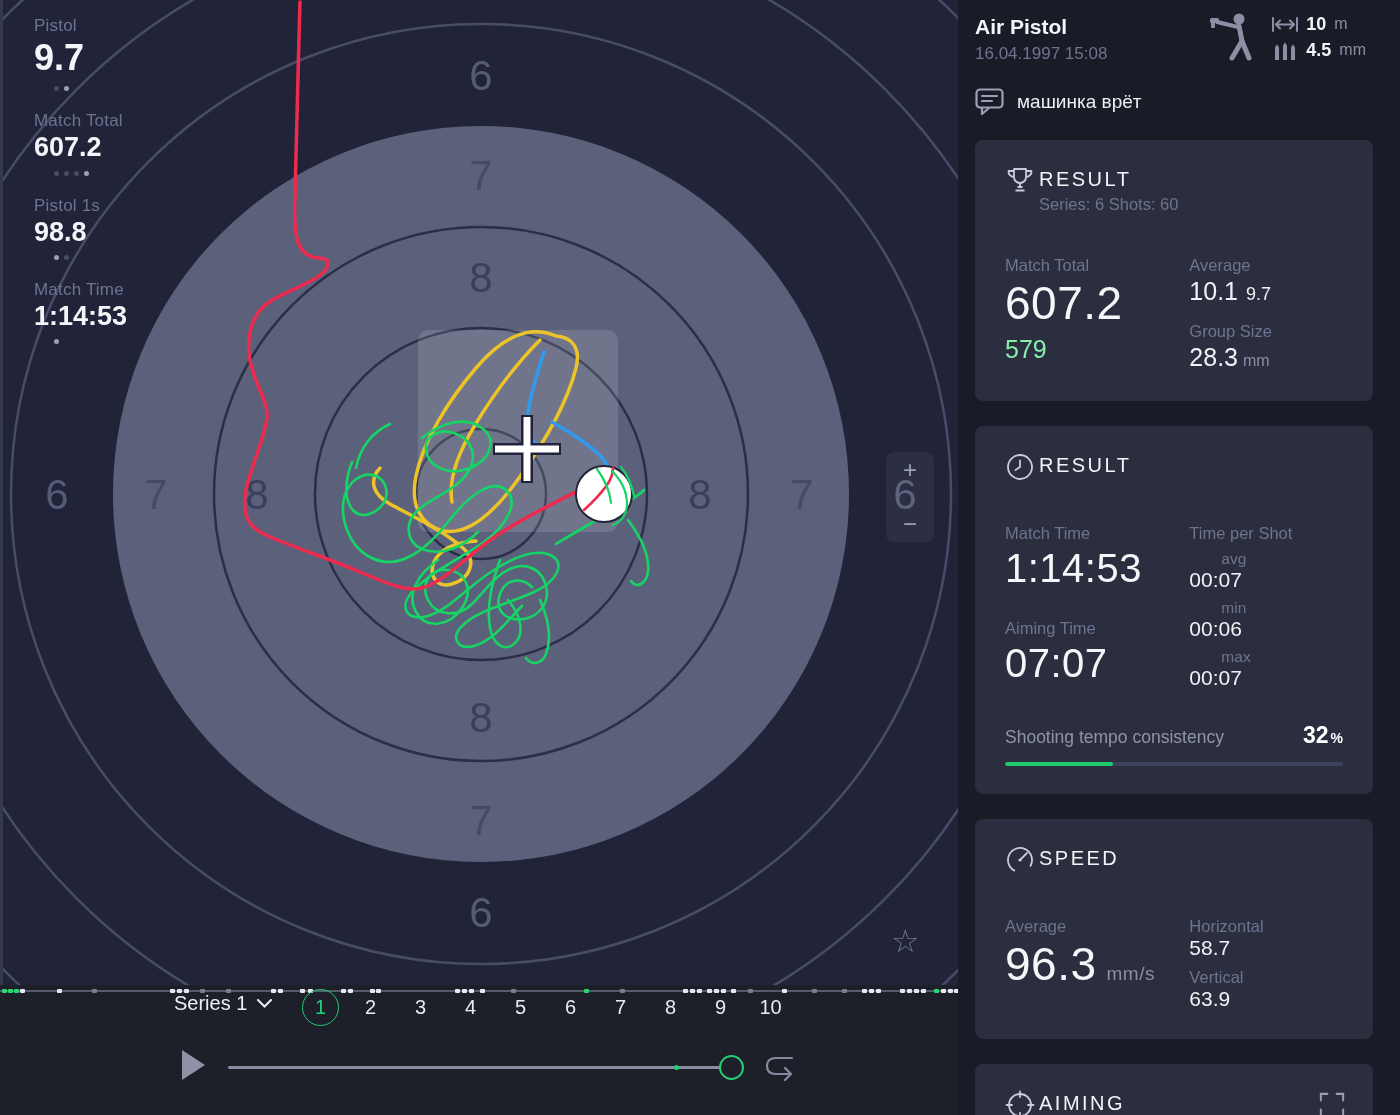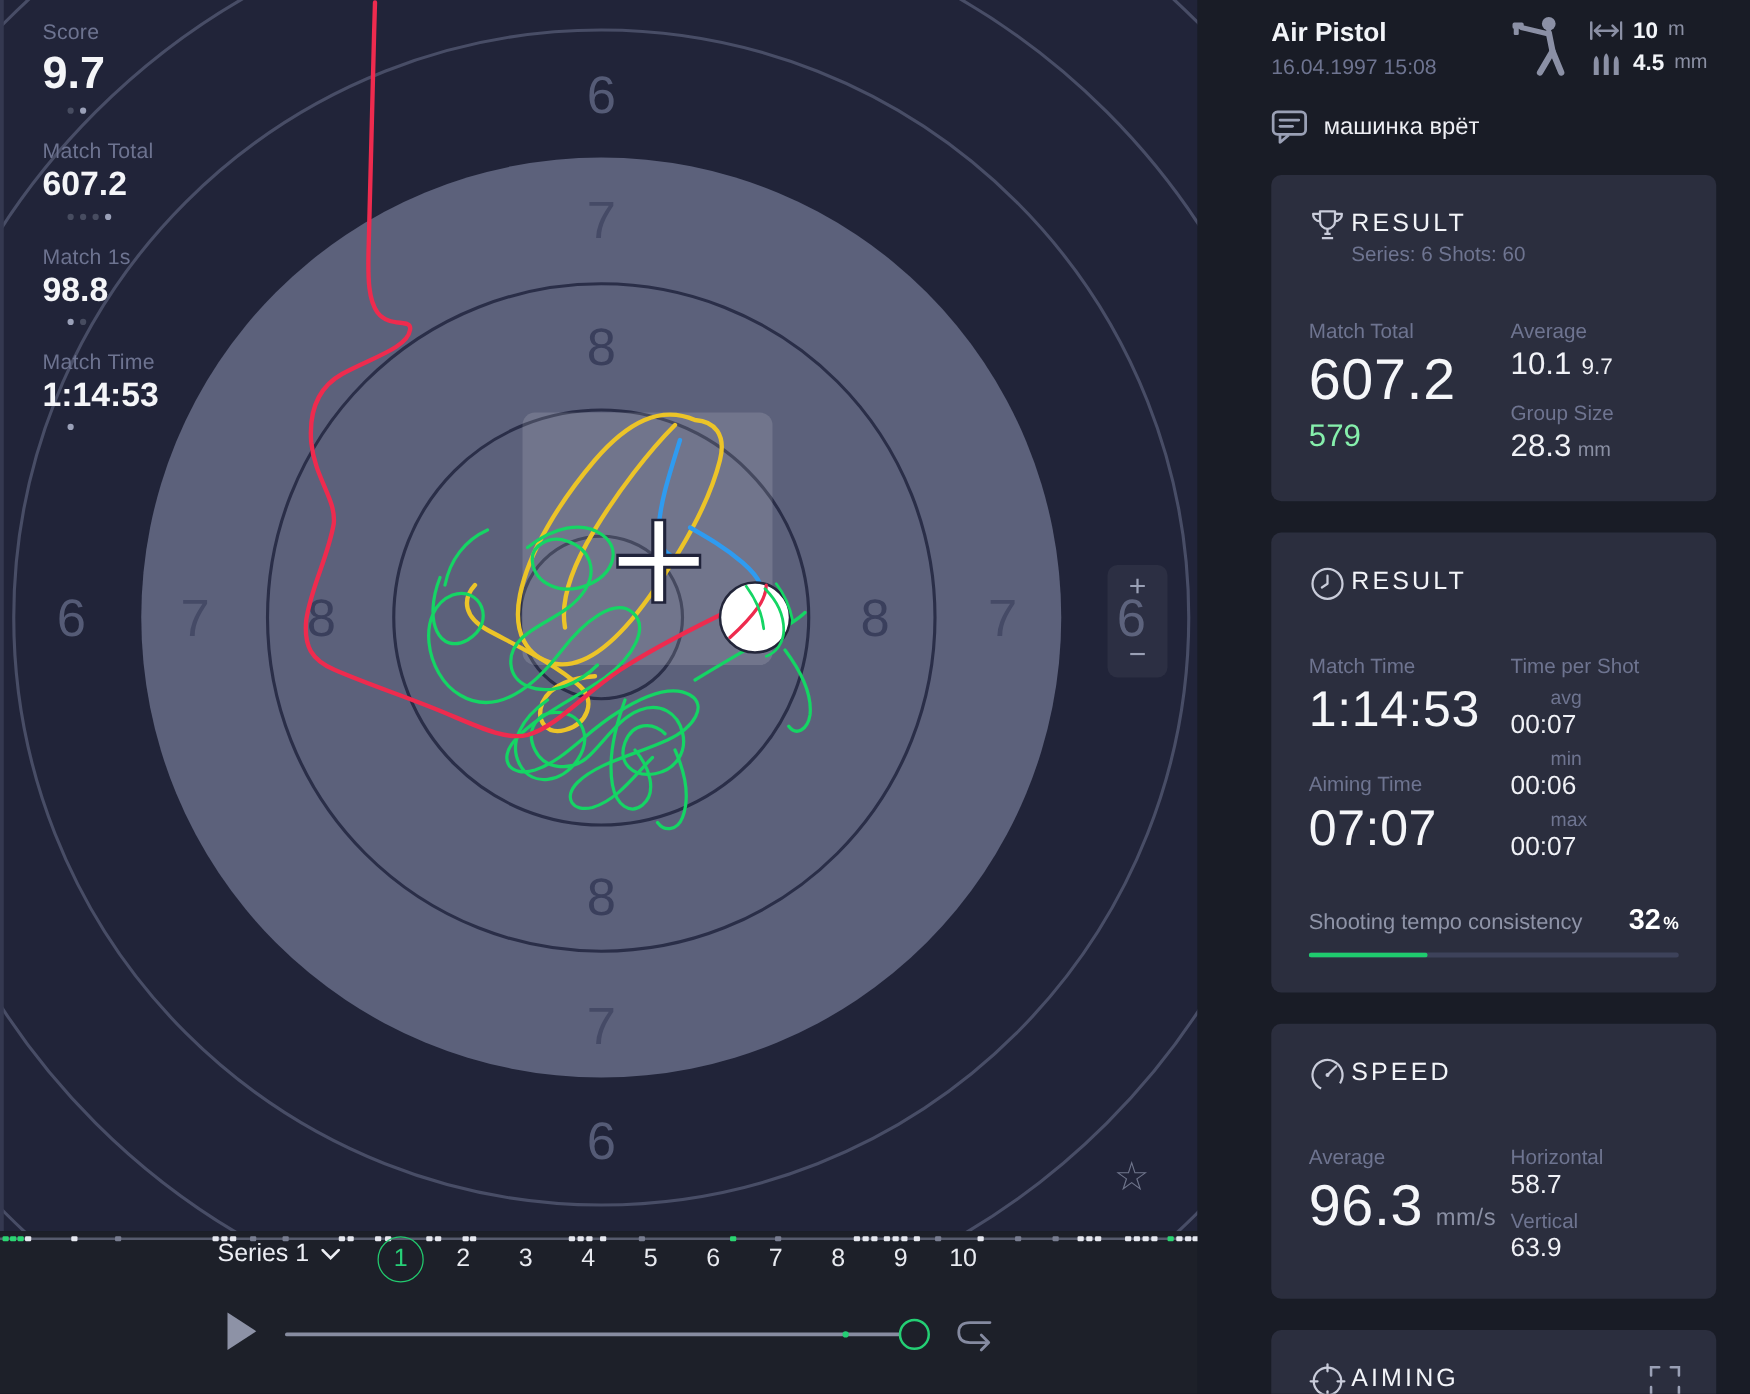--- a/index.html
+++ b/index.html
@@ -57,21 +57,21 @@
 
   .play-btn { position:absolute; left:180px; top:1048px; background:none; border:none; cursor:pointer; z-index:4; }
   .slider { position:absolute; left:228px; top:1066px; width:513px; height:3px; background:#878ca0;
             border-radius:2px; cursor:pointer; z-index:4; }
   .slider .mark { position:absolute; left:446px; top:-1px; width:5px; height:5px; border-radius:50%; background:#24cf74; }
   .slider .handle { position:absolute; left:491px; top:-11px; width:25px; height:25px; border-radius:50%;
                     border:2.5px solid #24cf74; background:#1d2029; cursor:grab; }
   .loop-btn { position:absolute; left:764px; top:1050px; background:none; border:none; cursor:pointer; z-index:4; }
 
   
-  .sidebar { position:absolute; left:958px; top:0; width:420px; height:1115px; background:#191c26;padding-left:42px; }
+  .sidebar { position:absolute; left:958px; top:0; width:420px; height:1115px; background:#191c26; }
   .sb-header { position:relative; padding:15px 12px 0 17px; height:72px; }
   .sb-title { font-size:21px; font-weight:700; color:#f2f4f8; }
   .sb-date { font-size:17px; color:#6e7490; margin-top:5px; }
   .hdr-right { position:absolute; right:12px; top:10px; display:flex; gap:14px; align-items:center; }
   .hdr-specs { display:flex; flex-direction:column; gap:5px; }
   .spec-row { display:flex; align-items:center; gap:8px; }
   .spec-val { font-size:18px; font-weight:700; color:#f2f4f8; }
   .spec-unit { font-size:16px; color:#8a8fa3; }
 
   .comment-row { display:flex; align-items:center; gap:13px; margin:16px 0 0 17px; }
@@ -173,39 +173,39 @@
         <line x1="527" y1="415" x2="527" y2="483" stroke="#20233a" stroke-width="12"></line>
         <line x1="495" y1="449" x2="559" y2="449" stroke="#ffffff" stroke-width="7"></line>
         <line x1="527" y1="417" x2="527" y2="481" stroke="#ffffff" stroke-width="7"></line>
       </g>
     </svg>
 
     <div class="left-edge"></div>
 
     <div class="stats-overlay">
       <div class="stat">
-        <div class="lbl">Score</div>
+        <div class="lbl">Pistol</div>
         <div class="val big">9.7</div>
         <div class="dots">
             <span class="dot dim"></span>
             <span class="dot bright"></span>
           </div>
       </div>
       <div class="stat">
         <div class="lbl">Match Total</div>
         <div class="val med">607.2</div>
         <div class="dots">
             <span class="dot dim"></span>
             <span class="dot dim"></span>
             <span class="dot dim"></span>
             <span class="dot bright"></span>
           </div>
       </div>
       <div class="stat">
-        <div class="lbl">Match 1s</div>
+        <div class="lbl">Pistol 1s</div>
         <div class="val med">98.8</div>
         <div class="dots">
             <span class="dot bright"></span>
             <span class="dot dim"></span>
           </div>
       </div>
       <div class="stat">
         <div class="lbl">Match Time</div>
         <div class="val med">1:14:53</div>
         <div class="dots">

